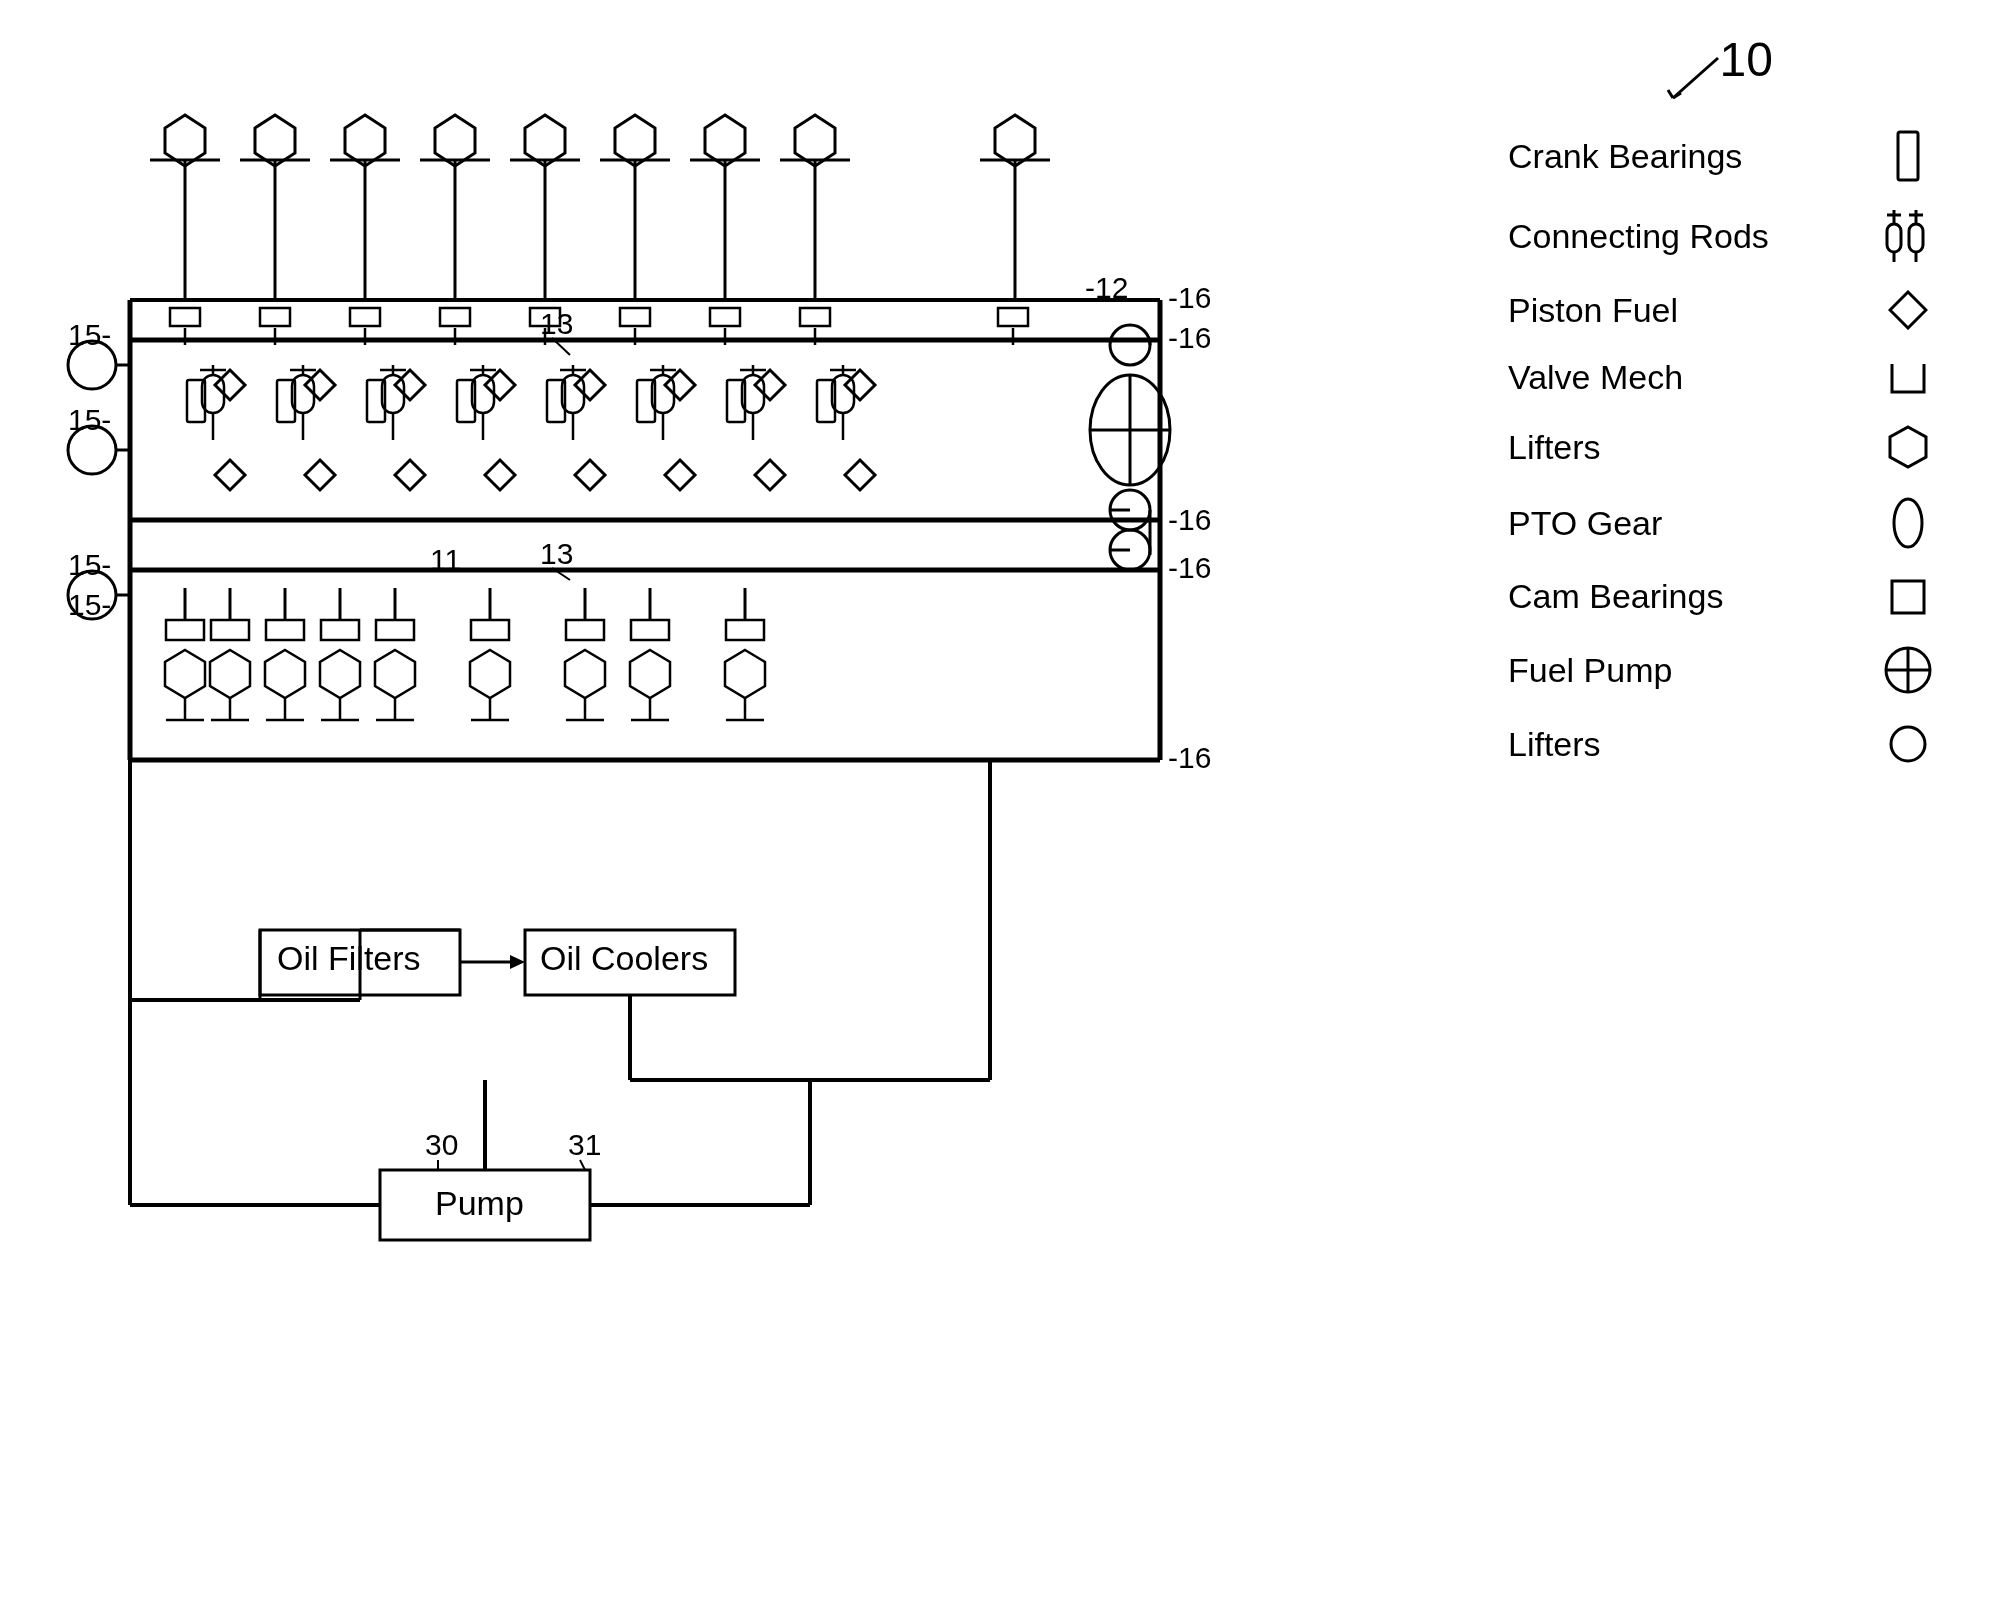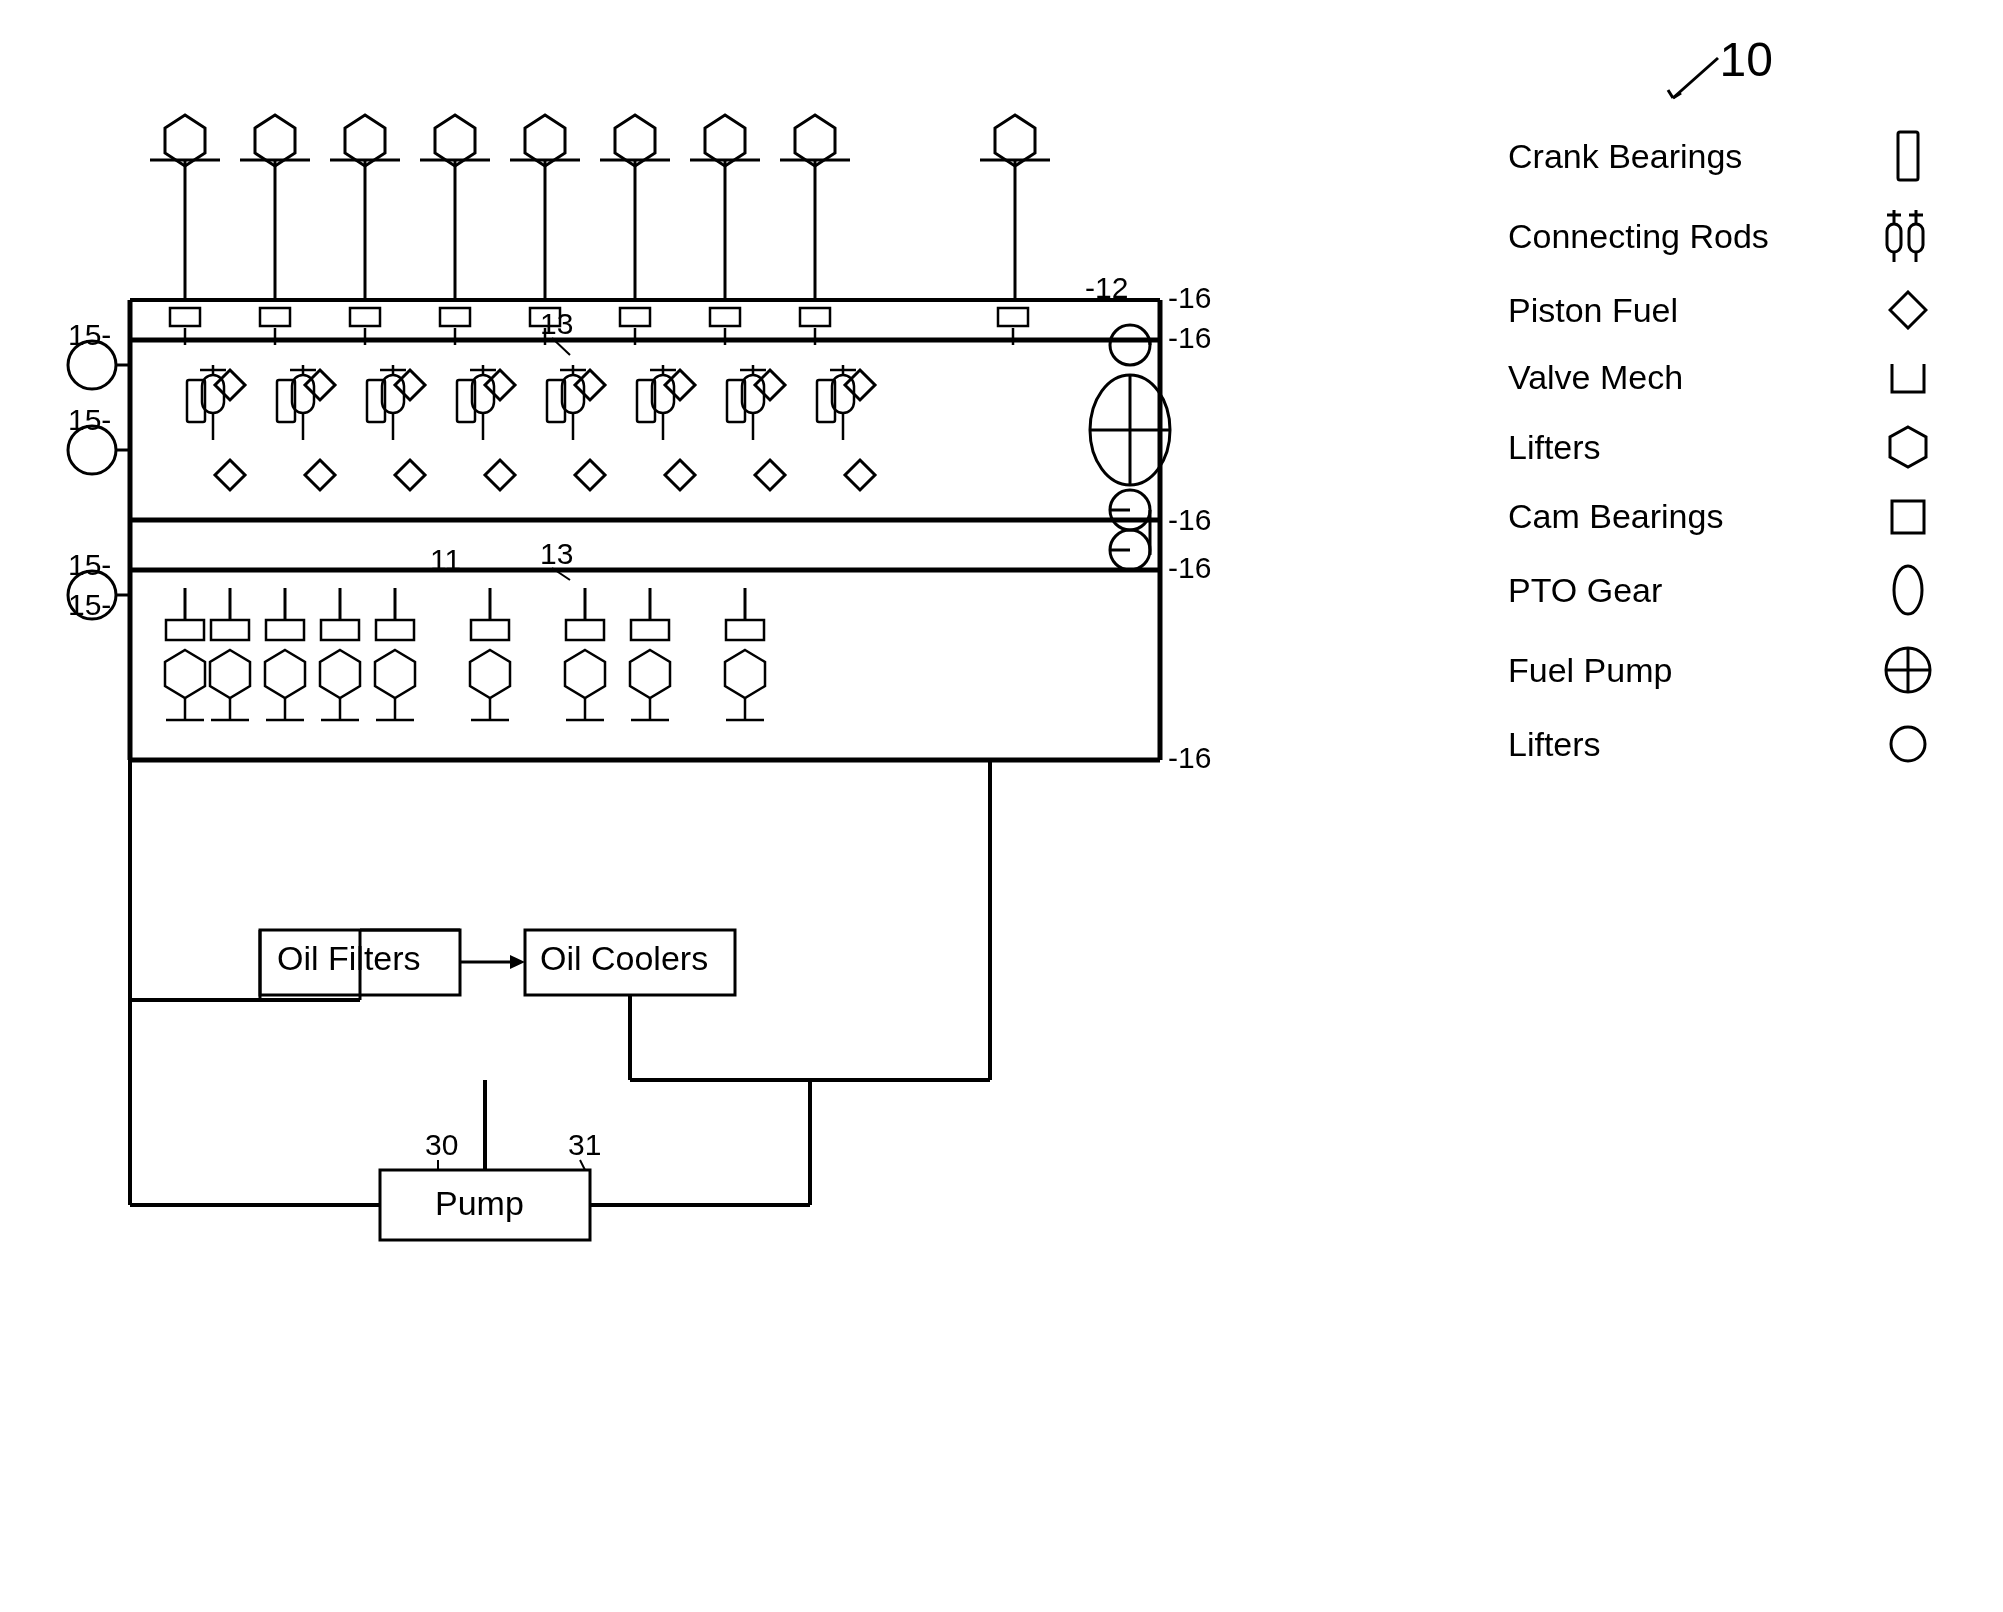--- a/index.html
+++ b/index.html
@@ -100,33 +100,33 @@
   <div class="legend-item">
     <span class="legend-label">Lifters</span>
     <span class="legend-symbol">
       <svg width="44" height="44">
             <polygon points="22,2 40,12 40,32 22,42 4,32 4,12" fill="none" stroke="black" stroke-width="3"></polygon>
           </svg>
     </span>
   </div>
 
   <div class="legend-item">
+    <span class="legend-label">PTO Gear</span>
+    <span class="legend-symbol">
+      <svg width="36" height="52">
+            <ellipse cx="18" cy="26" rx="14" ry="24" fill="none" stroke="black" stroke-width="3"></ellipse>
+          </svg>
+    </span>
+  </div>
+
+  <div class="legend-item">
     <span class="legend-label">Cam Bearings</span>
     <span class="legend-symbol">
       <svg width="36" height="36">
             <rect x="2" y="2" width="32" height="32" fill="none" stroke="black" stroke-width="3"></rect>
-          </svg>
-    </span>
-  </div>
-
-  <div class="legend-item">
-    <span class="legend-label">PTO Gear</span>
-    <span class="legend-symbol">
-      <svg width="36" height="52">
-            <ellipse cx="18" cy="26" rx="14" ry="24" fill="none" stroke="black" stroke-width="3"></ellipse>
           </svg>
     </span>
   </div>
 
   <div class="legend-item">
     <span class="legend-label">Fuel Pump</span>
     <span class="legend-symbol">
       <svg width="52" height="52">
         <ellipse cx="26" cy="26" rx="22" ry="22" fill="none" stroke="black" stroke-width="3"></ellipse>
         <line x1="26" y1="4" x2="26" y2="48" stroke="black" stroke-width="3"></line>

